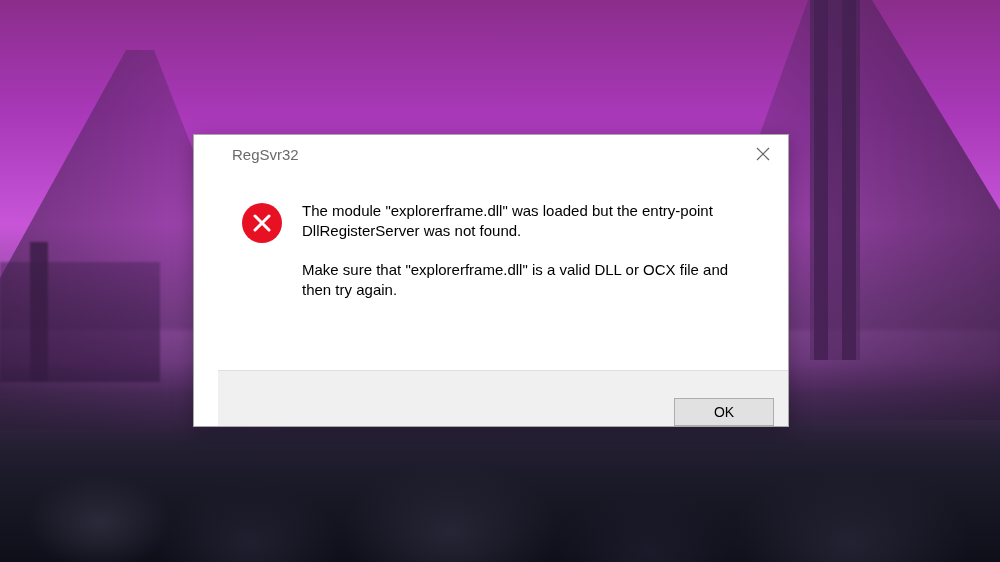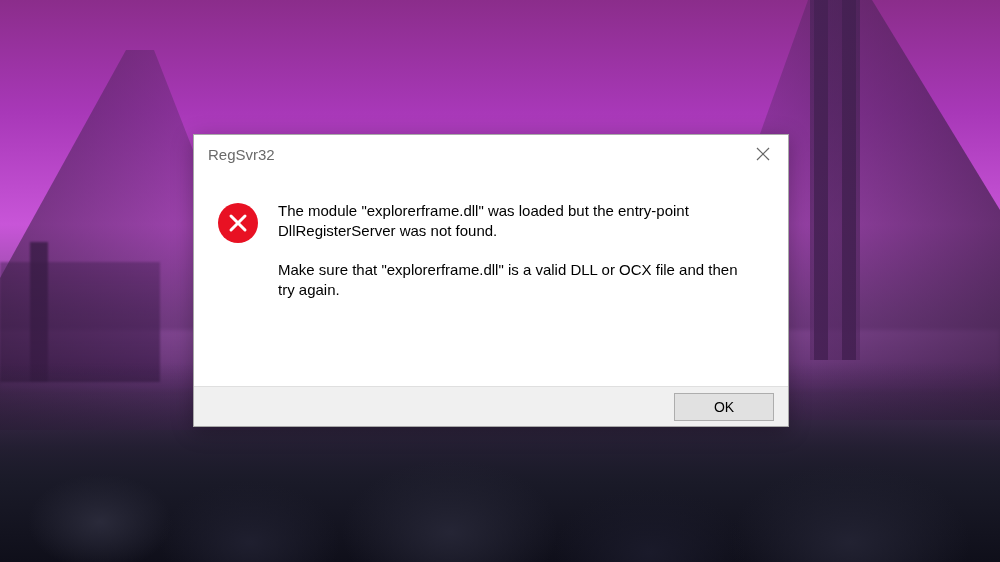--- a/index.html
+++ b/index.html
@@ -101,20 +101,21 @@
       position: absolute;
       left: 193px;
       top: 134px;
       width: 596px;
       height: 293px;
       background: #ffffff;
       border: 1px solid #a8a8a8;
       box-shadow: 0 4px 20px rgba(0,0,0,0.3);
       display: flex;
       flex-direction: column;
+      padding-left: 24px;
     }
     .titlebar {
       height: 38px;
       display: flex;
       align-items: center;
       justify-content: space-between;
       padding: 0 0 0 14px;
       background: #ffffff;
     }
     .title {
@@ -162,25 +163,25 @@
     .message {
       font-size: 15px;
       color: #000000;
       line-height: 1.35;
       font-weight: 500;
     }
     .message p {
       margin-bottom: 18px;
     }
     .footer {
-      height: 40px;
+      height: 56px;
       background: #f0f0f0;
       border-top: 1px solid #dfdfdf;
       display: flex;
-      align-items: center;
+      align-items: flex-end;
       justify-content: flex-end;
       padding: 0 14px;
       margin-top: 28px;
     }
     .ok-btn {
       width: 100px;
       height: 28px;
       background: #e1e1e1;
       border: 1px solid #adadad;
       font-size: 14px;

